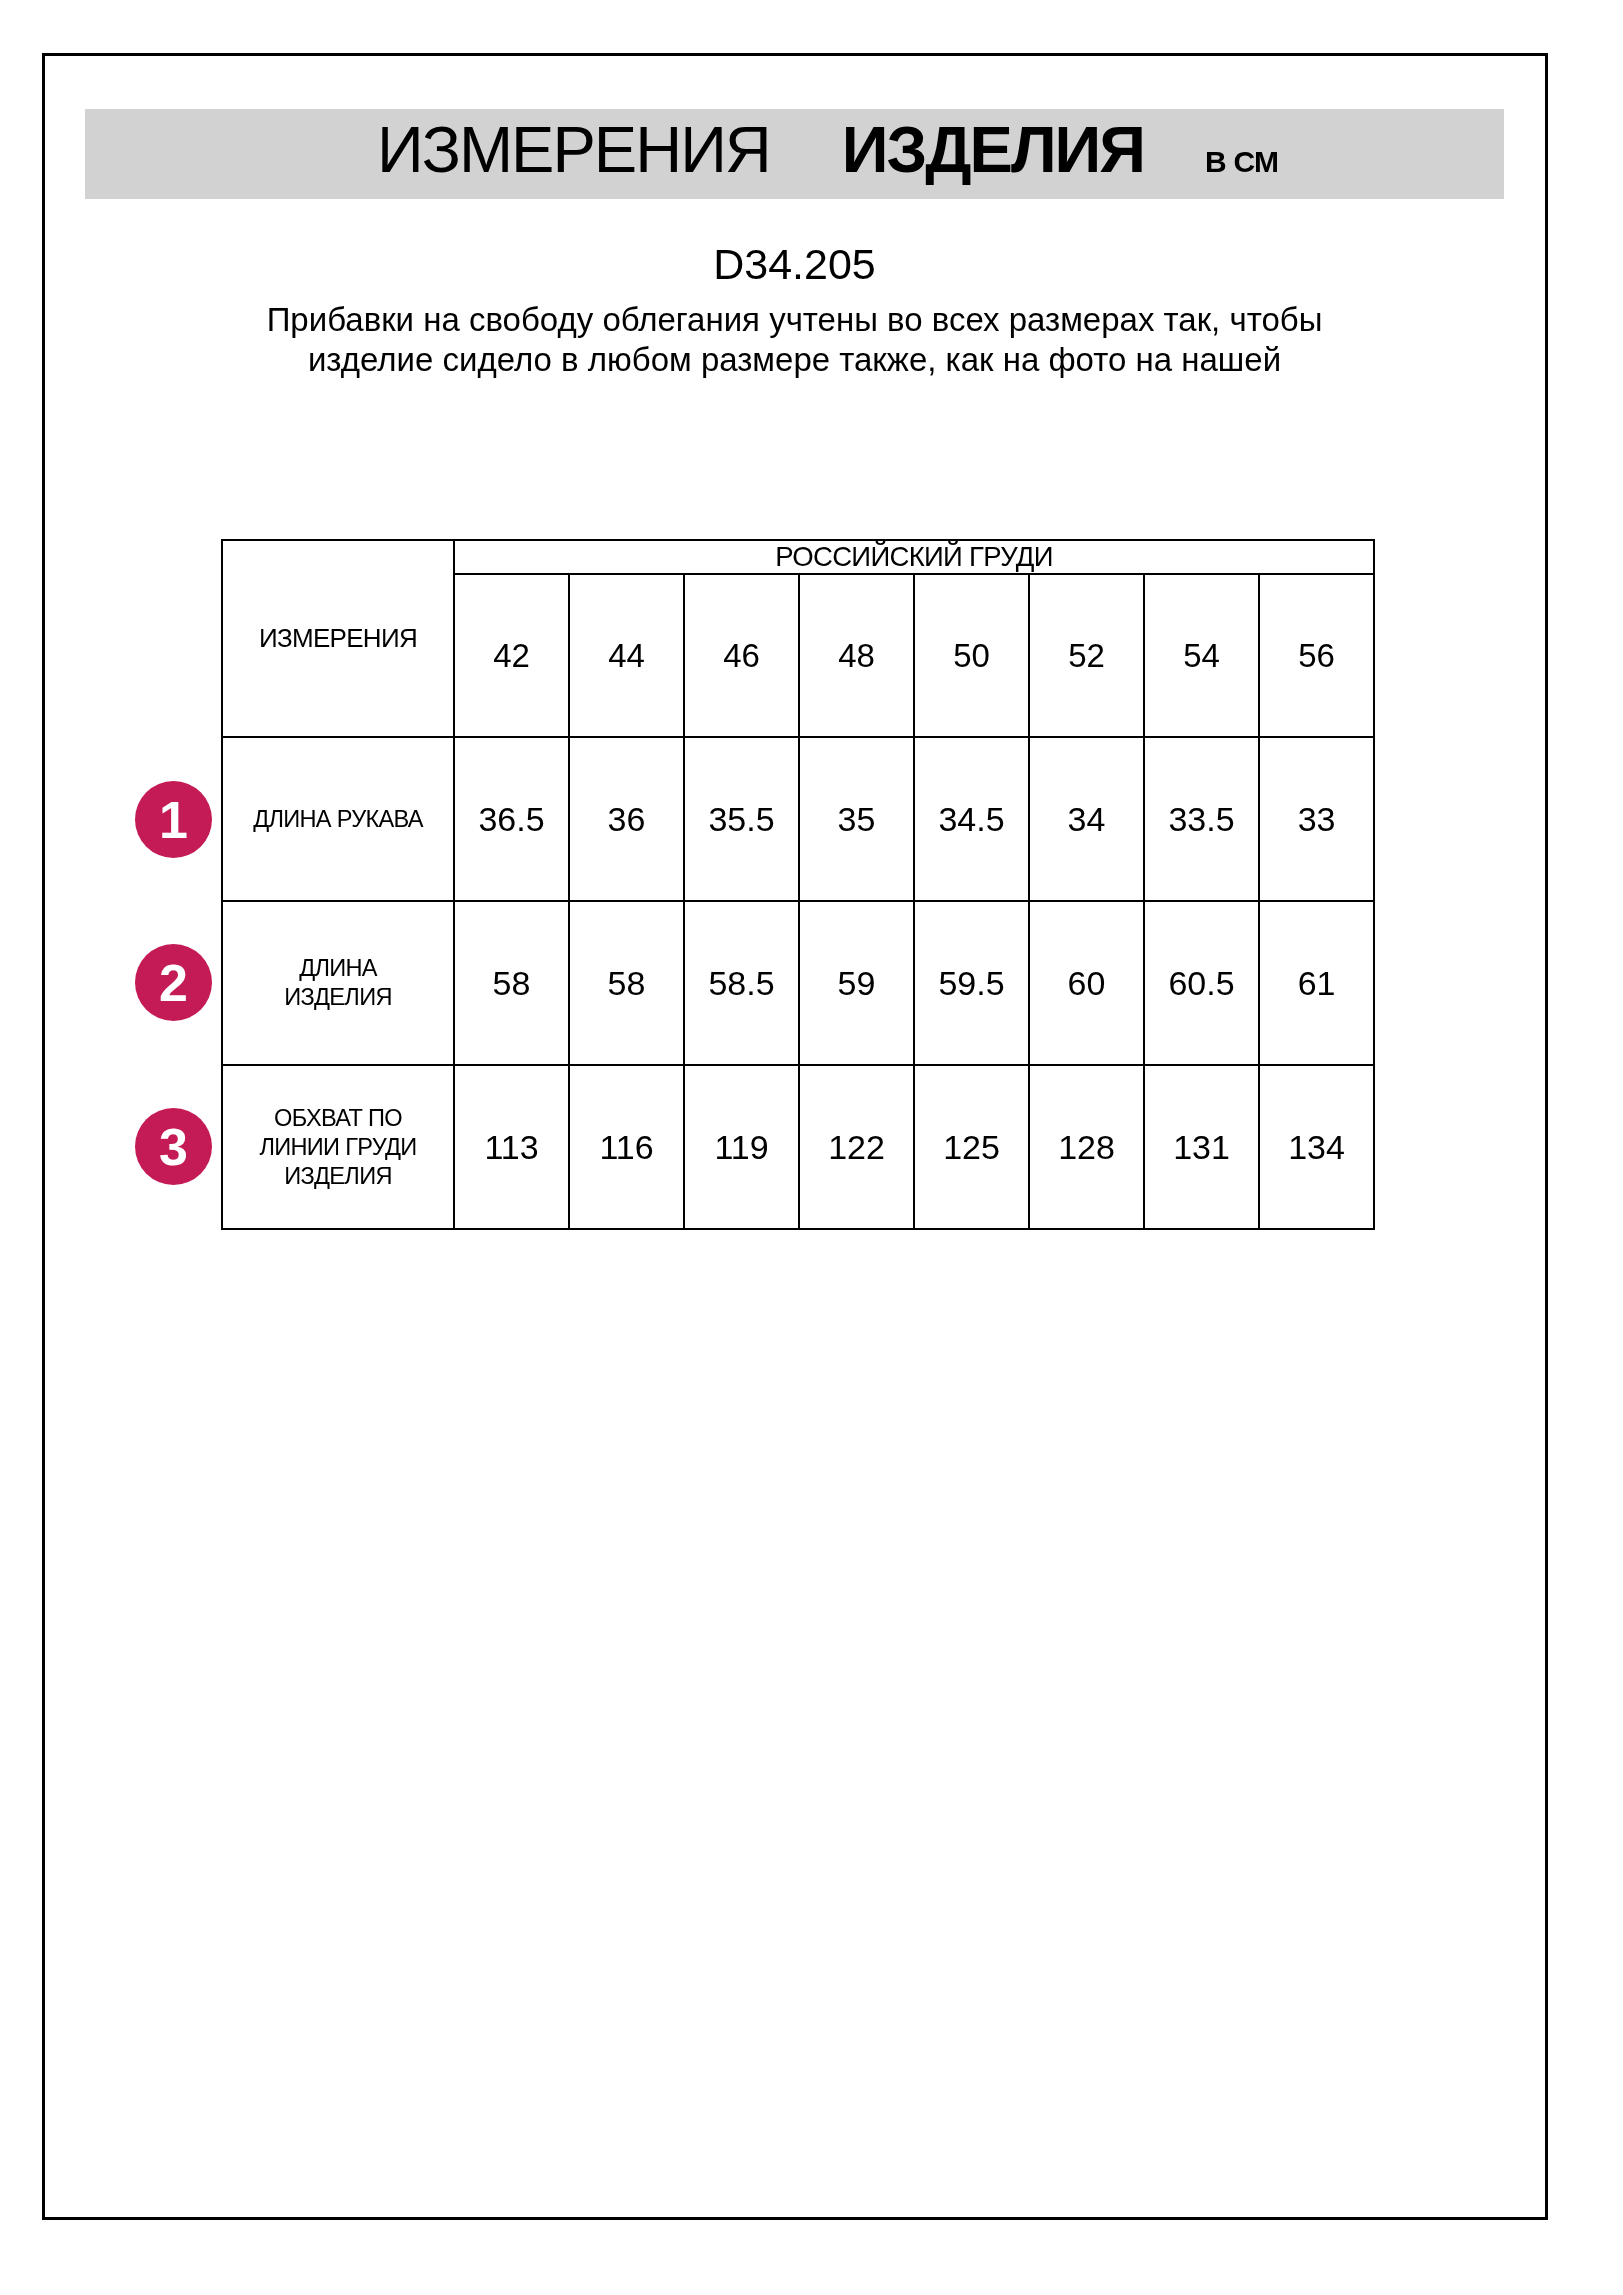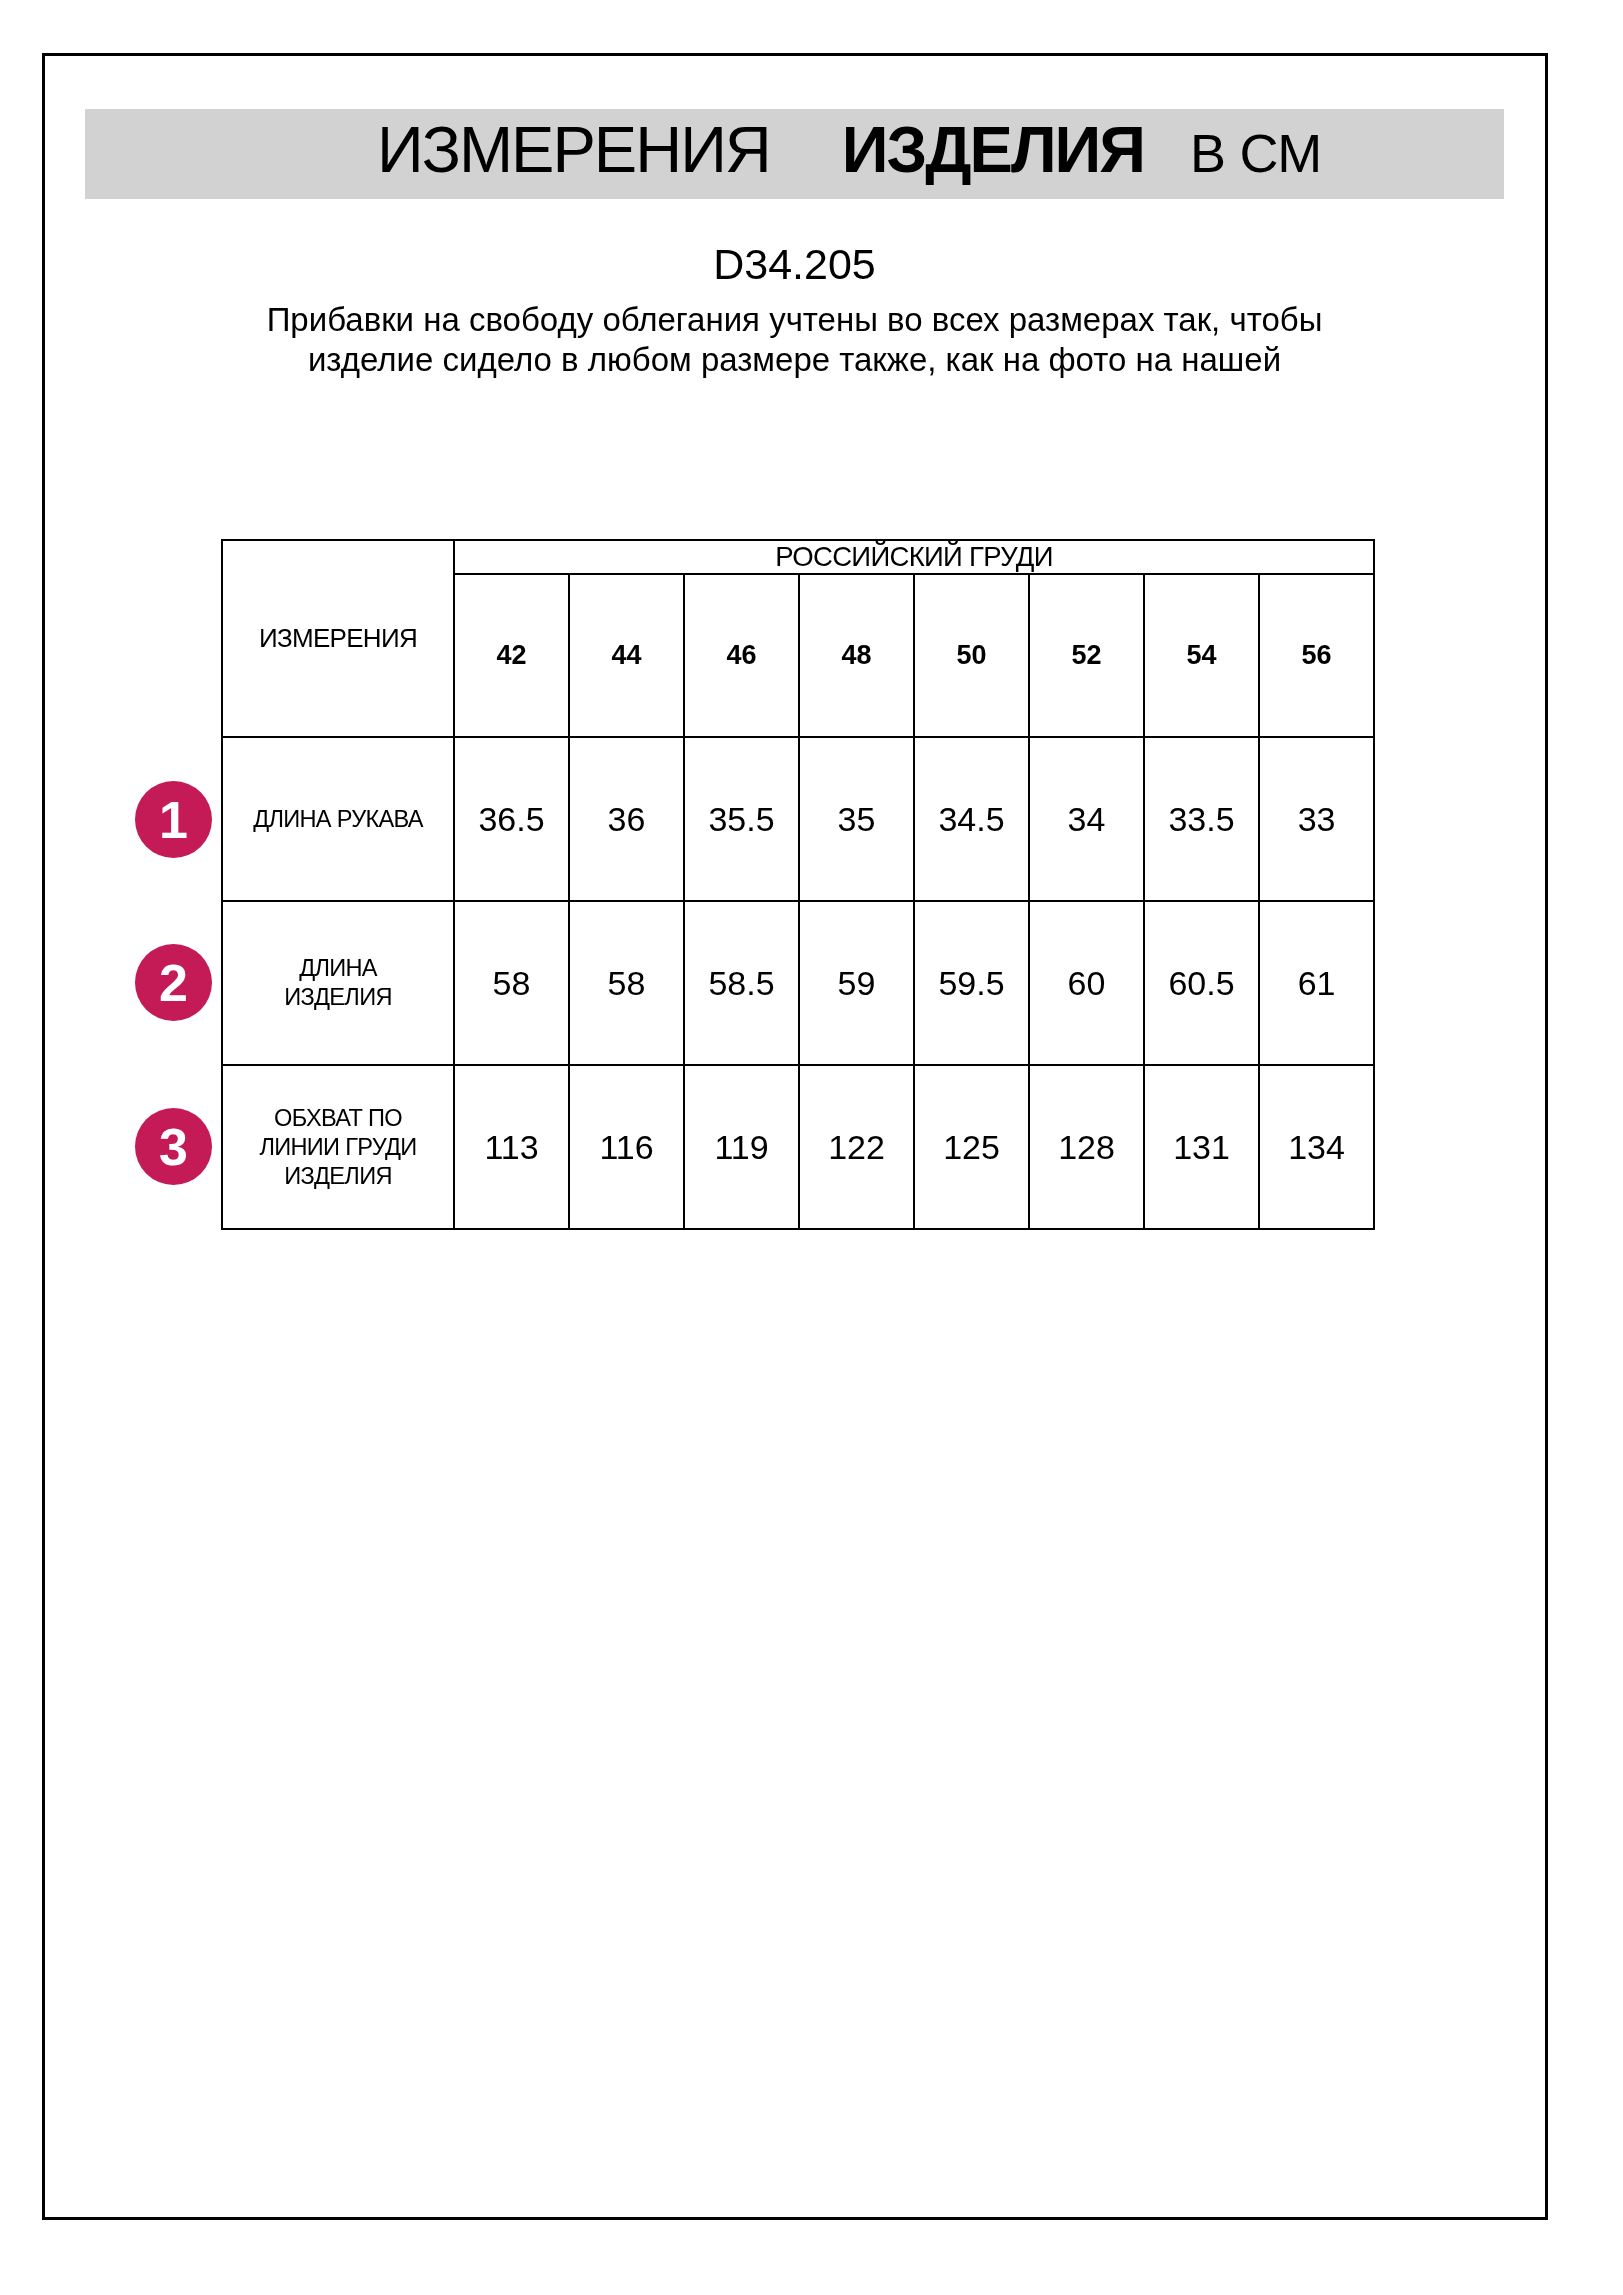--- a/index.html
+++ b/index.html
@@ -11,42 +11,42 @@
     position:absolute;left:42px;top:53px;width:1506px;height:2167px;
     border:3.3px solid #000;box-sizing:border-box;
   }
   .banner{
     position:absolute;left:85px;top:109px;width:1419px;height:90px;
     background:#d2d2d2;display:flex;align-items:baseline;
     padding:7.9px 0 0 292px;box-sizing:border-box;white-space:nowrap;
   }
   .title-main{font-size:65px;line-height:1;letter-spacing:-2px;}
   .title-accent{font-size:65px;line-height:1;font-weight:bold;margin-left:72px;letter-spacing:-2px;}
-  .title-unit{font-size:54px;line-height:1;font-weight:normal;margin-left:46px;letter-spacing:-0.7px;}
+  .title-unit{font-size:30px;line-height:1;font-weight:bold;margin-left:61px;letter-spacing:-0.7px;}
   .code{
     position:absolute;left:173px;top:243px;width:1243px;
     text-align:center;font-size:43px;line-height:1;
   }
   .desc{
     position:absolute;left:173px;top:300px;width:1243px;
     text-align:center;font-size:33px;line-height:40px;
   }
   .desc span{display:block;}
   .m-table{
     position:absolute;left:221px;top:539px;width:1148px;
     border-collapse:collapse;table-layout:fixed;
   }
   .m-table td{
     border:2.6px solid #000;text-align:center;vertical-align:middle;padding:0;
   }
   .m-table col.c0{width:232px;}
   .m-table col.cs{width:115px;}
   td.group{height:31px;font-size:27.5px;letter-spacing:-0.7px;}
   tr.r-sizes{height:163px;}
-  td.size{font-size:27px;font-weight:bold;margin-left:24px;}
+  td.size{font-size:33px;font-weight:normal;margin-left:24px;}
   td.corner{font-size:26px;letter-spacing:-0.7px;}
   tr.r-data{height:164px;}
   td.rl{font-size:23.6px;line-height:29px;letter-spacing:-0.7px;}
   td.rl span{display:block;}
   td.v{font-size:34px;}
   .circle{
     position:absolute;left:135px;width:77px;height:77px;border-radius:50%;
     background:#c41a56;color:#ffffff;display:flex;align-items:center;justify-content:center;
     font-size:52px;font-weight:bold;
   }

